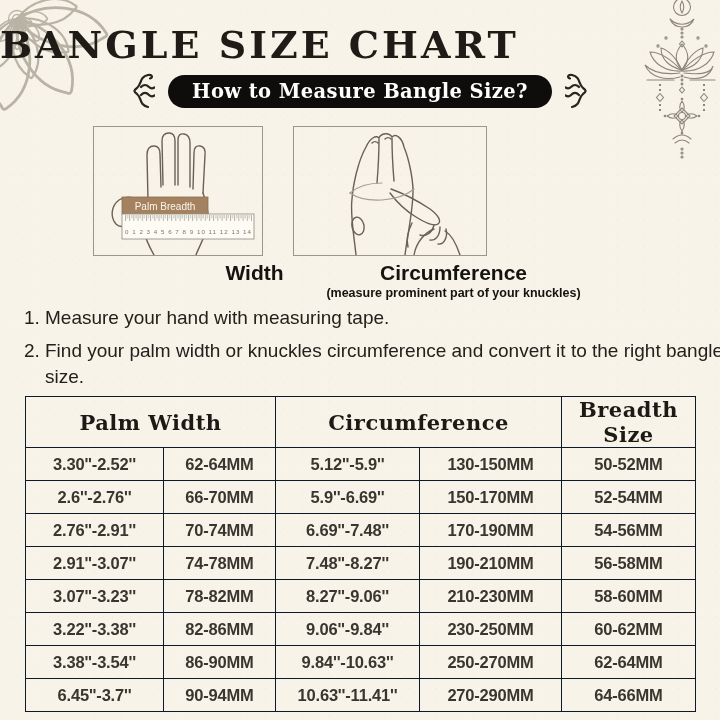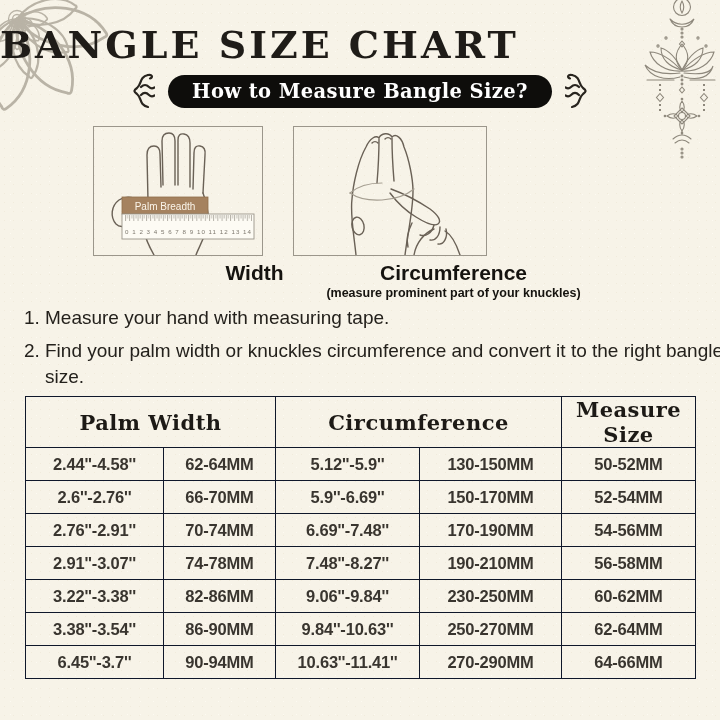--- a/index.html
+++ b/index.html
@@ -248,26 +248,26 @@
       <col style="width:138px">
         <col style="width:112px">
         <col style="width:144px">
         <col style="width:142px">
         <col style="width:134px">
     </colgroup>
     <thead>
       <tr>
         <th colspan="2">Palm Width</th>
         <th colspan="2">Circumference</th>
-        <th>Measure Size</th>
+        <th>Breadth Size</th>
       </tr>
     </thead>
     <tbody>
         <tr>
-          <td>2.44''-4.58''</td>
+          <td>3.30''-2.52''</td>
           <td>62-64MM</td>
           <td>5.12''-5.9''</td>
           <td>130-150MM</td>
           <td>50-52MM</td>
         </tr>
         <tr>
           <td>2.6''-2.76''</td>
           <td>66-70MM</td>
           <td>5.9''-6.69''</td>
           <td>150-170MM</td>
@@ -281,20 +281,27 @@
           <td>54-56MM</td>
         </tr>
         <tr>
           <td>2.91''-3.07''</td>
           <td>74-78MM</td>
           <td>7.48''-8.27''</td>
           <td>190-210MM</td>
           <td>56-58MM</td>
         </tr>
         <tr>
+          <td>3.07''-3.23''</td>
+          <td>78-82MM</td>
+          <td>8.27''-9.06''</td>
+          <td>210-230MM</td>
+          <td>58-60MM</td>
+        </tr>
+        <tr>
           <td>3.22''-3.38''</td>
           <td>82-86MM</td>
           <td>9.06''-9.84''</td>
           <td>230-250MM</td>
           <td>60-62MM</td>
         </tr>
         <tr>
           <td>3.38''-3.54''</td>
           <td>86-90MM</td>
           <td>9.84''-10.63''</td>

